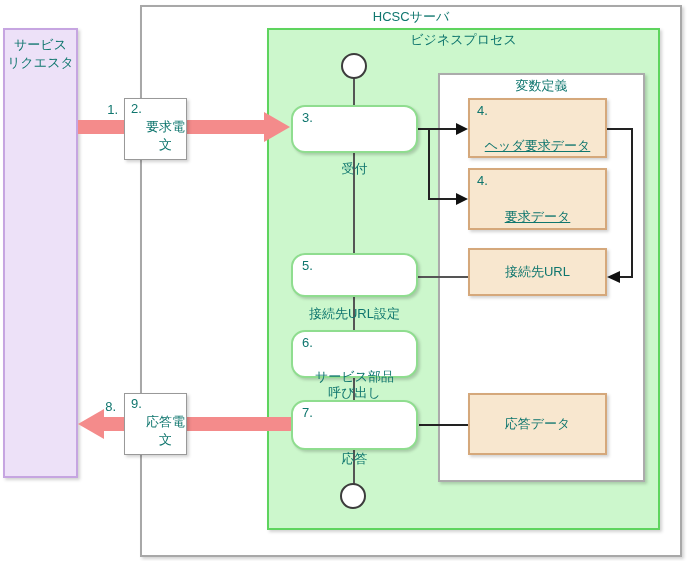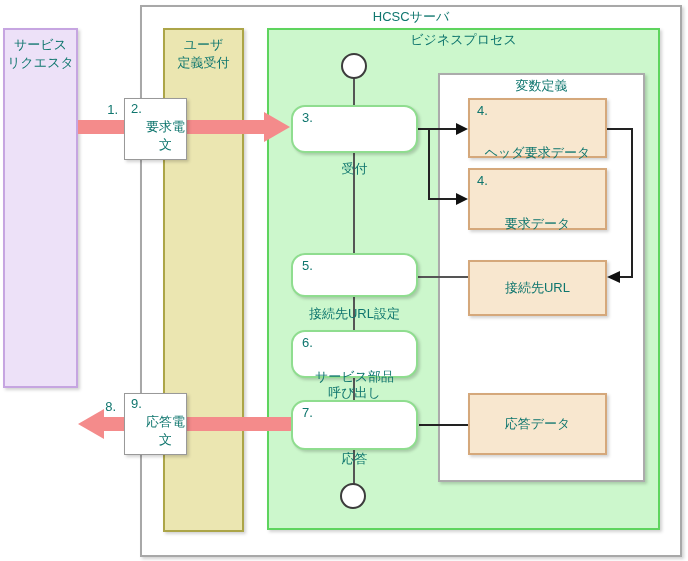--- a/index.html
+++ b/index.html
@@ -6,21 +6,21 @@
   .stage{
     position:relative;width:688px;height:561px;background:#fff;overflow:hidden;
     font-family:"Liberation Sans","DejaVu Sans",sans-serif;color:#0f766e;
   }
   .abs{position:absolute;box-sizing:border-box;}
   .shadow{box-shadow:2px 2px 3px rgba(0,0,0,0.18);}
 
   
   .outer-box{left:140px;top:5px;width:542px;height:552px;background:#fff;border:2px solid #a8a8a8;}
   .outer-title{left:140px;top:8px;width:542px;text-align:center;font-size:13px;}
-  .purple-box{left:3px;top:28px;width:75px;height:360px;background:#ede1f8;border:2px solid #c6a5e1;}
+  .purple-box{left:3px;top:28px;width:75px;height:450px;background:#ede1f8;border:2px solid #c6a5e1;}
   .tan-box{left:163px;top:28px;width:81px;height:504px;background:#ebe6b1;border:2px solid #aca548;}
   .green-box{left:267px;top:28px;width:393px;height:502px;background:#ccf7cc;border:2px solid #5ed45e;}
   .green-title{left:267px;top:31px;width:393px;text-align:center;font-size:13px;font-family:Liberation Serif, serif;}
   .vars-box{left:438px;top:73px;width:207px;height:409px;background:#fff;border:2px solid #ababab;}
   .vars-title{left:438px;top:77px;width:207px;text-align:center;font-size:13px;}
   .col-label{padding-top:6px;text-align:center;font-size:13px;line-height:18px;}
 
   
   .flow-line{left:353px;top:65px;width:2px;height:430px;background:#555;}
   .node-circle{width:26px;height:26px;border-radius:50%;background:#fff;border:2px solid #3c3c3c;}
@@ -37,25 +37,25 @@
   .plabel{text-align:center;font-size:13px;line-height:16px;margin-top:37px;}
   .p-accept .plabel{padding-top:17px;}
   .p-seturl .plabel{padding-top:14px;}
   .p-call .plabel{}
   .p-resp .plabel{padding-top:12px;}
 
   
   .dbox{left:468px;width:139px;background:#f8e7cf;border:2px solid #d5a87b;z-index:3;}
   .d-hdr{top:98px;height:60px;}
   .d-req{top:168px;height:62px;}
-  .d-url{top:260px;height:56px;}
+  .d-url{top:248px;height:48px;}
   .d-res{top:393px;height:62px;text-align:right;}
   .dnum{position:absolute;top:3px;left:7px;font-size:13px;}
   .dlabel{display:flex;align-items:center;justify-content:center;height:100%;font-size:13px;}
-  .d-hdr .dlabel,.d-req .dlabel{padding-top:25px;}
+  .d-hdr .dlabel,.d-req .dlabel{padding-top:18px;text-decoration:underline;}
 
   
   .conn{background:#222;z-index:3;}
   .conn-gray{background:#555;z-index:3;}
   .arrow-right{width:0;height:0;border-top:6px solid transparent;border-bottom:6px solid transparent;border-left:12px solid #111;z-index:3;}
   .arrow-left{width:0;height:0;border-top:6px solid transparent;border-bottom:6px solid transparent;border-right:13px solid #111;z-index:3;}
 
   
   .red-shaft{background:#f48b8b;height:14px;z-index:5;}
   .red-head-right{width:0;height:0;border-top:15px solid transparent;border-bottom:15px solid transparent;border-left:26px solid #f48b8b;z-index:5;}
@@ -79,26 +79,20 @@
   <div class="abs outer-box shadow"></div>
   <div class="abs outer-title">HCSCサーバ</div>
 
   <div class="abs purple-box shadow">
     <div class="col-label">
       <div>サービス</div>
       <div>リクエスタ</div>
     </div>
   </div>
 
-  <div class="abs tan-box shadow">
-    <div class="col-label">
-      <div>ユーザ</div>
-      <div>定義受付</div>
-    </div>
-  </div>
 
   <div class="abs green-box shadow"></div>
   <div class="abs green-title">ビジネスプロセス</div>
 
   <div class="abs vars-box shadow"></div>
   <div class="abs vars-title">変数定義</div>
 
   <div class="abs flow-line"></div>
 
   <div class="abs node-circle start-node"></div>

